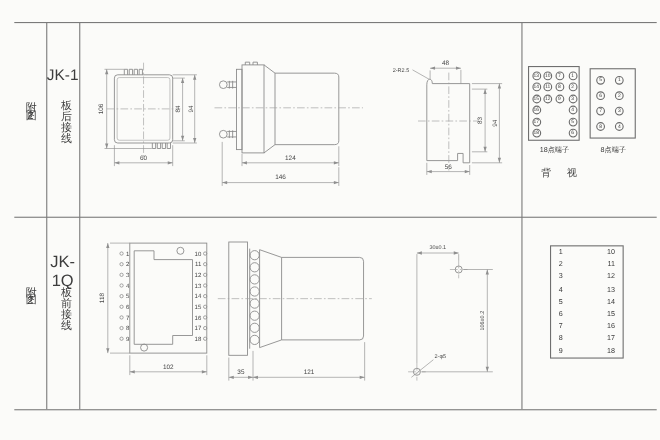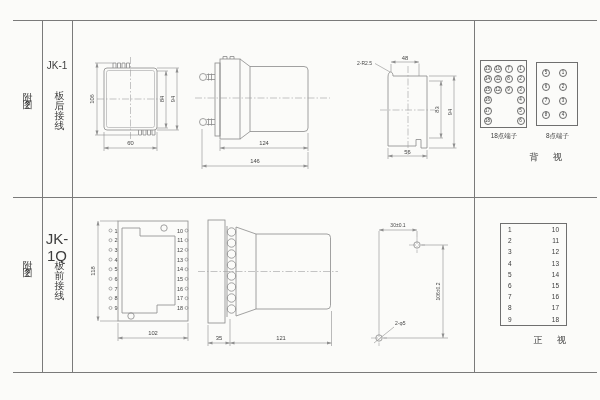--- a/index.html
+++ b/index.html
@@ -17,37 +17,37 @@
   .dim{stroke:#8f8f8f;stroke-width:.6;fill:none}
   .ar{fill:#8f8f8f;stroke:none}
   text{font-family:"Liberation Sans",sans-serif;font-size:5.8px;fill:#474747}
   .sm{font-size:5px}
   .term-num{font-size:5.5px}
   .term-dot{stroke:#8a8a8a;stroke-width:.7;fill:none}
   .boxed{position:absolute;border:1px solid #6f6f6f}
   .circ{position:absolute;width:8px;height:8px;border:1px solid #6a6a6a;border-radius:50%;
         font-size:4.5px;line-height:6px;text-align:center;color:#3a3a3a}
   .lbl{position:absolute;text-align:center;font-size:6.5px;color:#3d3d3d;white-space:nowrap}
-  .viewlbl{position:absolute;text-align:right;font-size:9px;letter-spacing:6px;color:#3d3d3d;white-space:nowrap}
+  .viewlbl{position:absolute;text-align:left;font-size:9px;letter-spacing:6px;color:#3d3d3d;white-space:nowrap}
   .trow{display:flex;justify-content:space-between;align-items:center;height:11.2px;padding:0 7px;font-size:6.5px;color:#3a3a3a}
 </style>
 </head>
 <body>
 
 <div id="canvas">
 
   <div class="hline" style="top:20px;left:13px;width:584px"></div>
   <div class="hline" style="top:197px;left:13px;width:584px"></div>
   <div class="hline" style="top:372px;left:13px;width:584px"></div>
   <div class="vline" style="top:20px;left:42px;height:352px"></div>
   <div class="vline" style="top:20px;left:72px;height:352px"></div>
   <div class="vline" style="top:20px;left:474px;height:352px"></div>
 
   <div class="vtext" style="left:20px;top:84px;font-size:10px;letter-spacing:8px">附图2</div>
-  <div class="htext" style="left:42px;top:60px;width:30px;font-size:10px">JK-1</div>
+  <div class="htext" style="left:42px;top:60px;width:30px;font-size:14px">JK-1</div>
   <div class="vtext" style="left:52px;top:82px;font-size:10px;letter-spacing:10px">板后接线</div>
 
   <div class="vtext" style="left:20px;top:252px;font-size:10px;letter-spacing:8px">附图2</div>
   <div class="htext" style="left:40px;top:230px;width:34px;font-size:15px">JK-1Q</div>
   <div class="vtext" style="left:52px;top:252px;font-size:10px;letter-spacing:10px">板前接线</div>
 
   <svg style="left:85px;top:45px" width="110" height="115" viewBox="0 0 110 115">
     <g>
       <path class="ln" d="M28 23 v-5 h3 v5 m1.5 0 v-5 h3 v5 m1.5 0 v-5 h3 v5 m1.5 0 v-5 h3 v5"></path>
       <path class="ln" d="M53.5 85 v5 h3 v-5 m1.5 0 v5 h3 v-5 m1.5 0 v5 h3 v-5 m1.5 0 v5 h3 v-5"></path>
@@ -281,15 +281,14 @@
       </div>
       <div class="trow">
         <span>8</span>
         <span>17</span>
       </div>
       <div class="trow">
         <span>9</span>
         <span>18</span>
       </div>
     </div>
-  <div class="viewlbl" style="left:496px;top:334px;width:76px">正 视</div>
 
 </div>
 
 </body></html>

